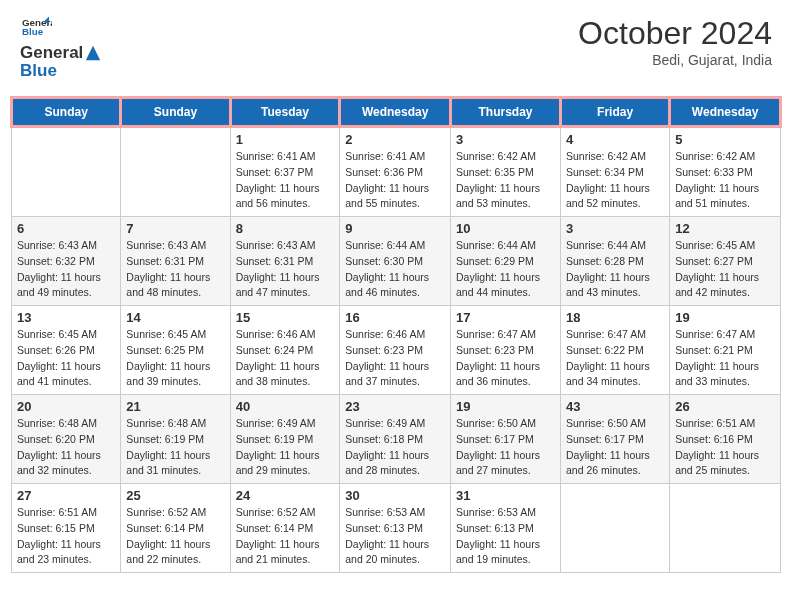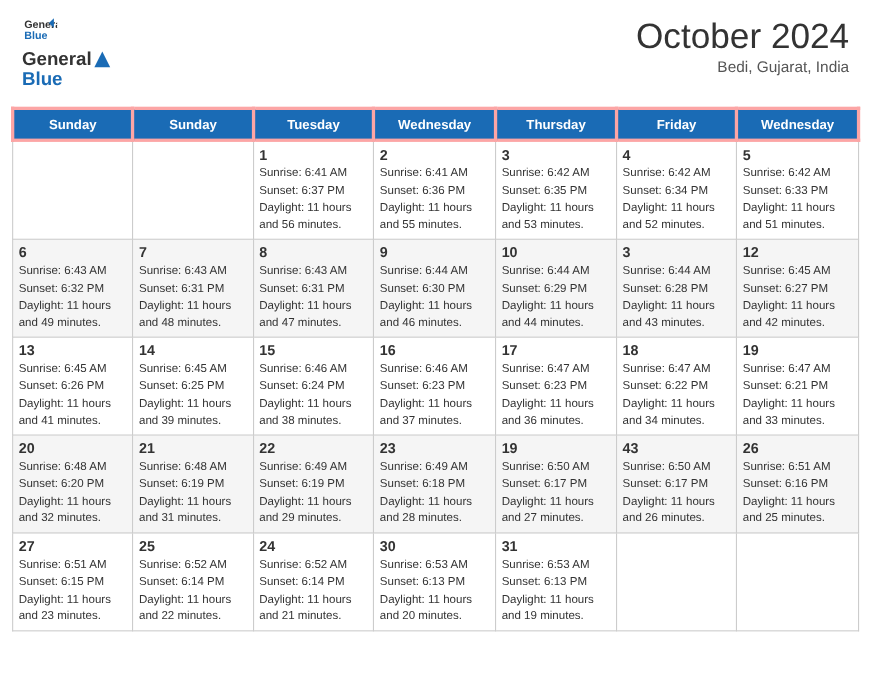--- a/index.html
+++ b/index.html
@@ -208,21 +208,21 @@
       <tr class="row-even">
         <td>
           <span class="day-number">20</span>
           <div class="day-info">Sunrise: 6:48 AM<br>Sunset: 6:20 PM<br>Daylight: 11 hours and 32 minutes.</div>
         </td>
         <td>
           <span class="day-number">21</span>
           <div class="day-info">Sunrise: 6:48 AM<br>Sunset: 6:19 PM<br>Daylight: 11 hours and 31 minutes.</div>
         </td>
         <td>
-          <span class="day-number">22</span>
+          <span class="day-number">40</span>
           <div class="day-info">Sunrise: 6:49 AM<br>Sunset: 6:19 PM<br>Daylight: 11 hours and 29 minutes.</div>
         </td>
         <td>
           <span class="day-number">23</span>
           <div class="day-info">Sunrise: 6:49 AM<br>Sunset: 6:18 PM<br>Daylight: 11 hours and 28 minutes.</div>
         </td>
         <td>
           <span class="day-number">19</span>
           <div class="day-info">Sunrise: 6:50 AM<br>Sunset: 6:17 PM<br>Daylight: 11 hours and 27 minutes.</div>
         </td>

